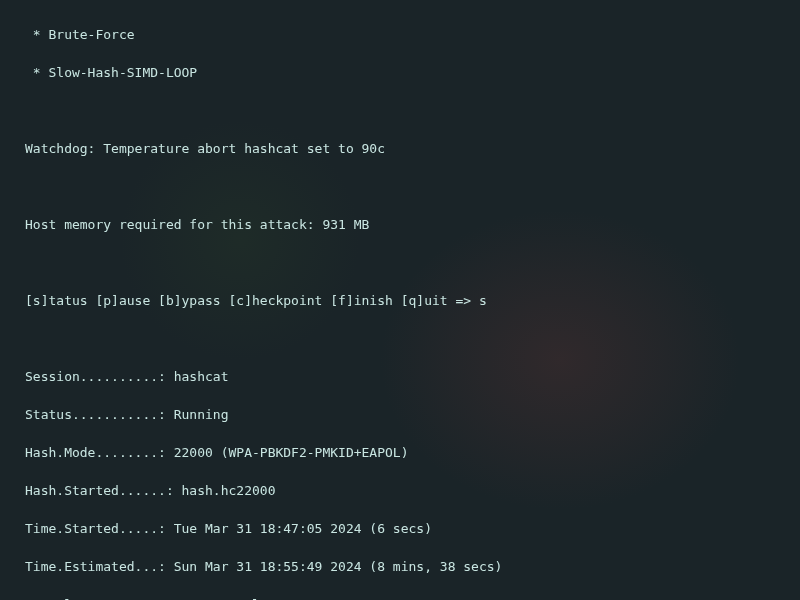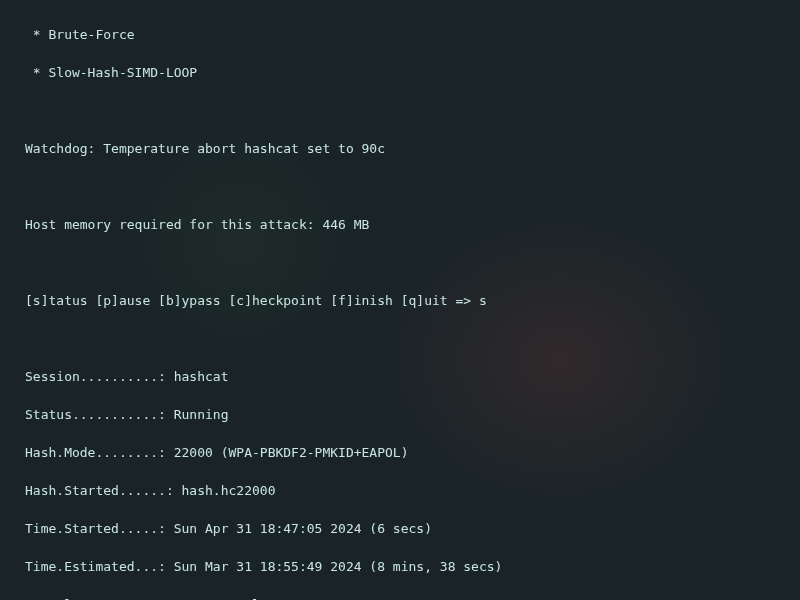--- a/index.html
+++ b/index.html
@@ -25,29 +25,29 @@
 </style>
 </head>
 <body>
 
 <div class="terminal">
 <span class="line"> * Brute-Force</span>
 <span class="line"> * Slow-Hash-SIMD-LOOP</span>
 <span class="line"> </span>
 <span class="line">Watchdog: Temperature abort hashcat set to 90c</span>
 <span class="line"> </span>
-<span class="line">Host memory required for this attack: 446 MB</span>
+<span class="line">Host memory required for this attack: 931 MB</span>
 <span class="line"> </span>
 <span class="line">[s]tatus [p]ause [b]ypass [c]heckpoint [f]inish [q]uit =&gt; s</span>
 <span class="line"> </span>
 <span class="line">Session..........: hashcat</span>
 <span class="line">Status...........: Running</span>
 <span class="line">Hash.Mode........: 22000 (WPA-PBKDF2-PMKID+EAPOL)</span>
 <span class="line">Hash.Started......: hash.hc22000</span>
-<span class="line">Time.Started.....: Sun Apr 31 18:47:05 2024 (6 secs)</span>
+<span class="line">Time.Started.....: Tue Mar 31 18:47:05 2024 (6 secs)</span>
 <span class="line">Time.Estimated...: Sun Mar 31 18:55:49 2024 (8 mins, 38 secs)</span>
 <span class="line">Kernel.Feature...: Pure Kernel</span>
 
 
 
 
 
 
 
 

